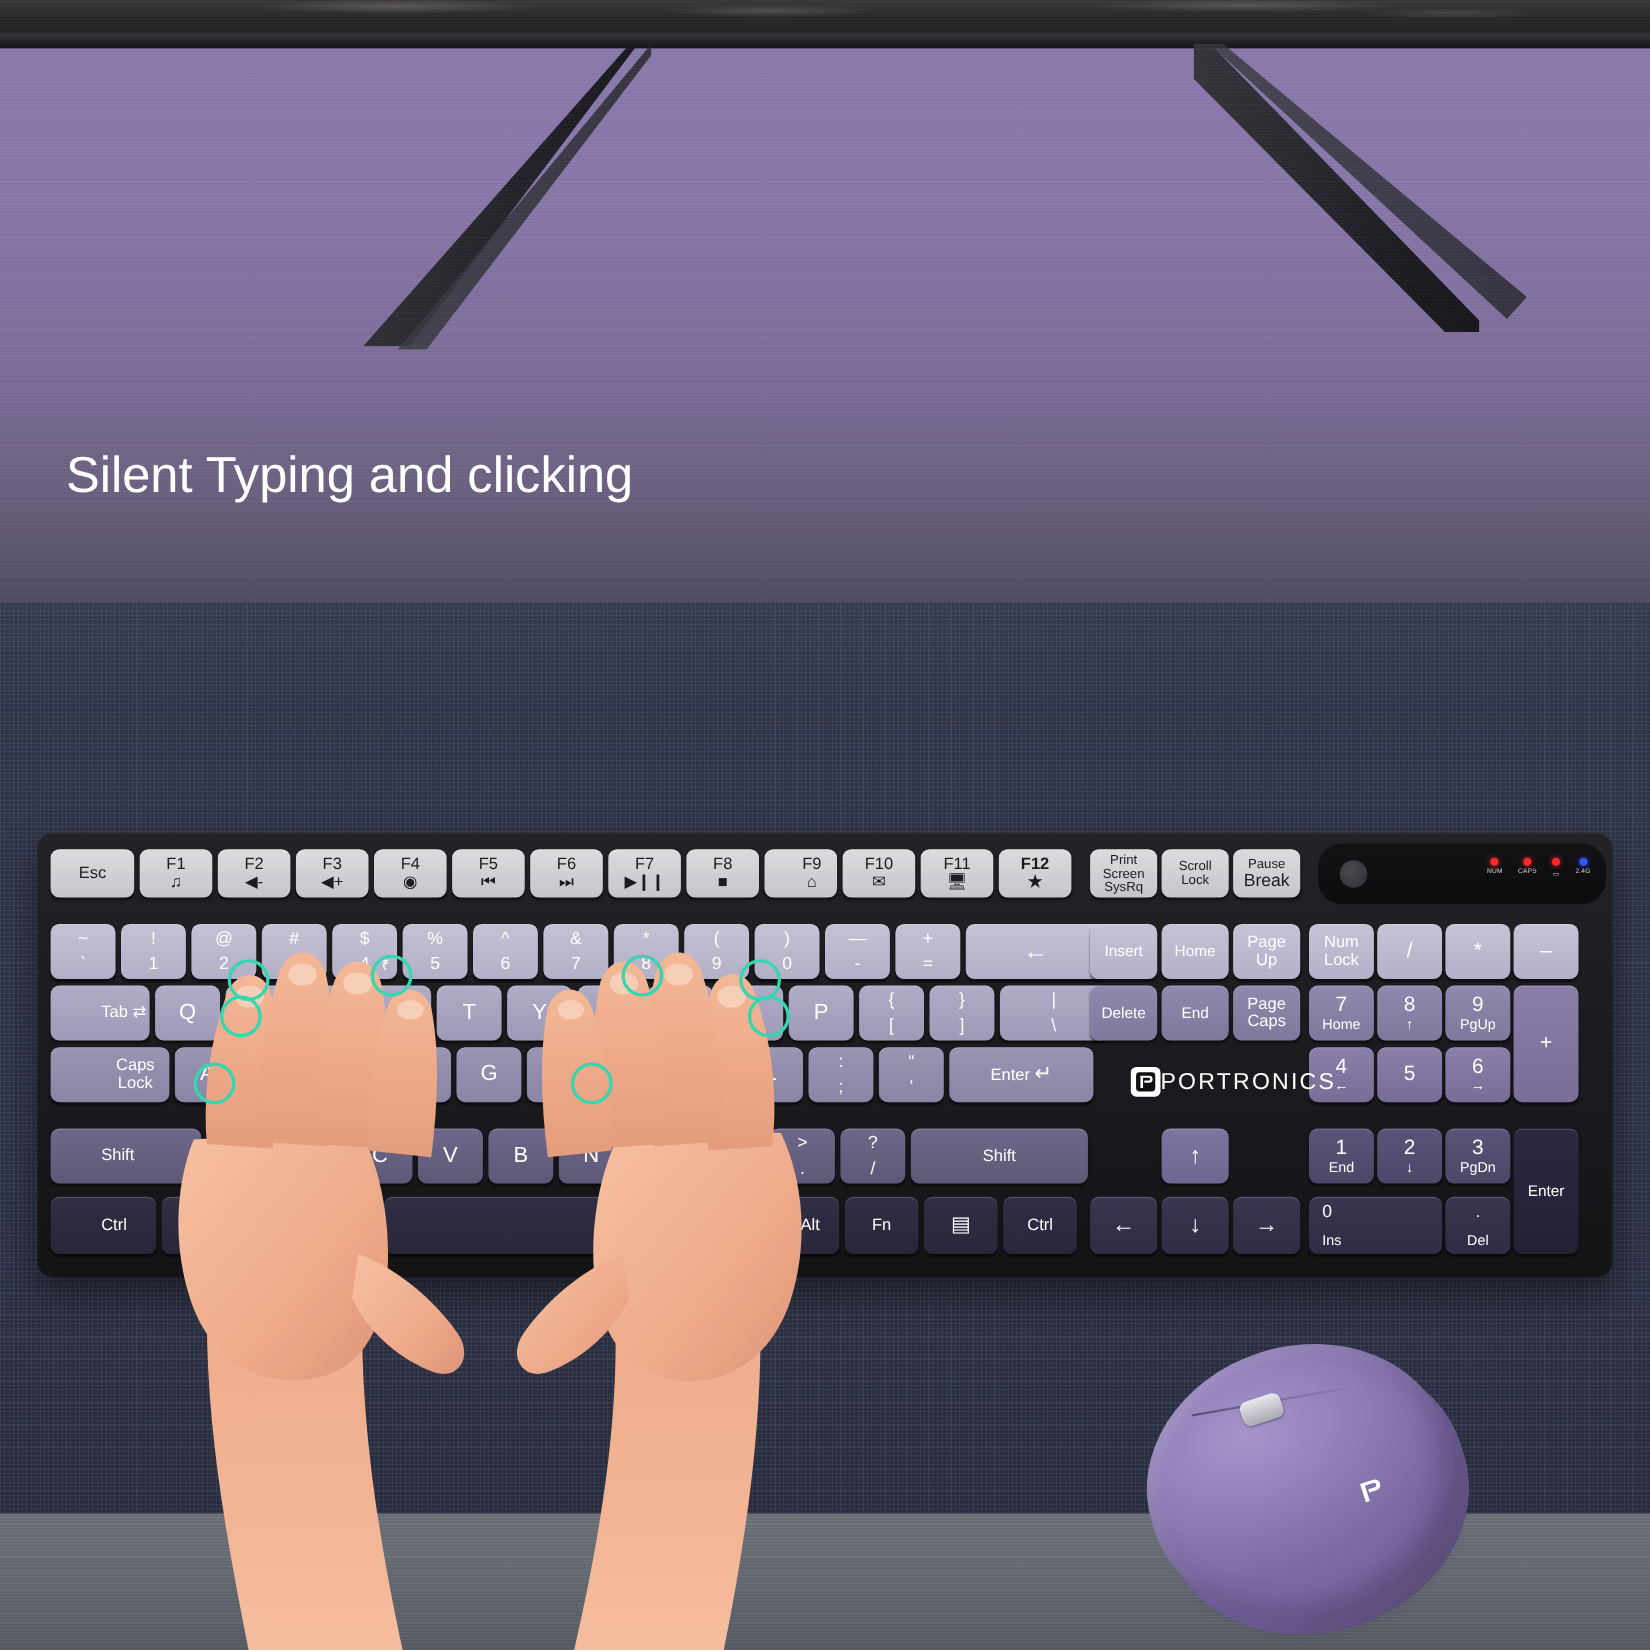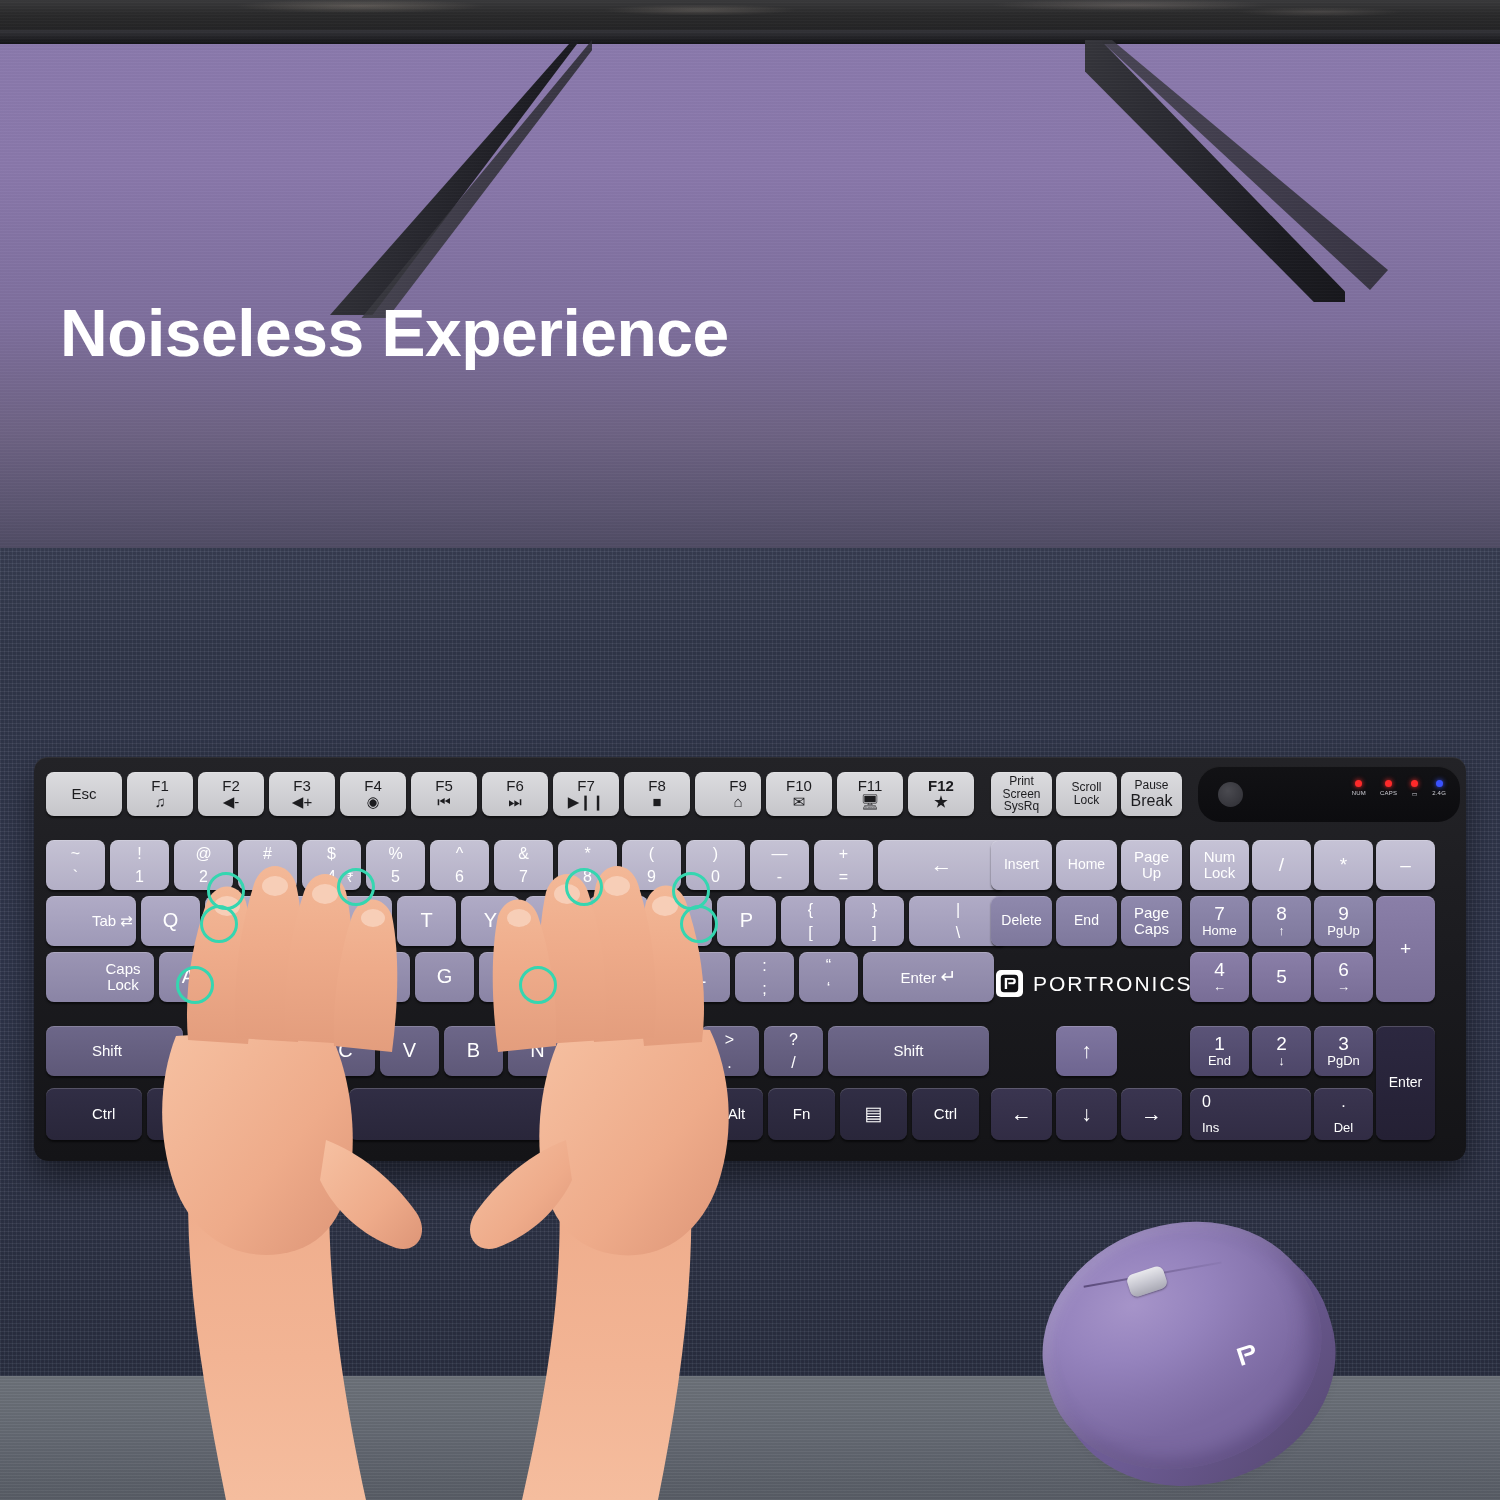--- a/index.html
+++ b/index.html
@@ -126,22 +126,22 @@
   .t-arr   { background: linear-gradient(180deg, #7f76a0 0%, #6e6590 100%); color: #ffffff; }
   .t-arrd  { background: linear-gradient(180deg, #3a3550 0%, #312c44 100%); color: #ffffff; }
   .dual { position: relative; width: 100%; height: 100%; }
   .dual .a { position: absolute; top: 5px; left: 0; right: 0; text-align: center; font-size: 16px; }
   .dual .b { position: absolute; bottom: 5px; left: 0; right: 0; text-align: center; font-size: 16px; }
   .dual .r { position: absolute; bottom: 5px; right: 7px; font-size: 13px; }
   .lbl-l { position: absolute; left: 9px; top: 50%; transform: translateY(-50%); font-size: 15px; margin-left: 37px; }
   .lbl-c { font-size: 15px; }
 
   .brand {
-    position: absolute; left: 984px; top: 970px;
-    display: flex; align-items: center; gap: 10px; padding-left: 12px;
+    position: absolute; left: 1016px; top: 970px;
+    display: flex; align-items: center;  padding-left: 12px;
   }
   .brand-mark {
     width: 27px; height: 27px; border-radius: 5px; background: #fff;
     display: flex; align-items: center; justify-content: center;
   }
   .brand-mark svg { display: block; }
   .brand-text { color: #fff; font-size: 21px; letter-spacing: 2px; font-weight: 400; }
 
   .ind-panel {
     position: absolute; left: 1198px; top: 766px; width: 262px; height: 56px;
@@ -205,21 +205,21 @@
   <div class="wall">
     <div class="shelf"></div>
     <div class="shelf-grain"></div>
     <div class="shelf-edge"></div>
     <div class="leg leg-l"></div>
     <div class="leg leg-l2"></div>
     <div class="leg leg-r"></div>
     <div class="leg leg-r2"></div>
   </div>
 
-  <div class="headline">Noiseless Experience</div>
+  <div class="subhead">Silent Typing and clicking</div>
 
   <div class="mat"></div>
   <div class="desk"></div>
 
   <div class="kb" id="kb">
       <div class="key t-fn" style="left: 12px; top: 15px; width: 76px; height: 44px;">
         <span class="k-top">Esc</span>
       </div>
       <div class="key t-fn" style="left: 93px; top: 15px; width: 66px; height: 44px;">
         <span class="k-top">F1</span>

